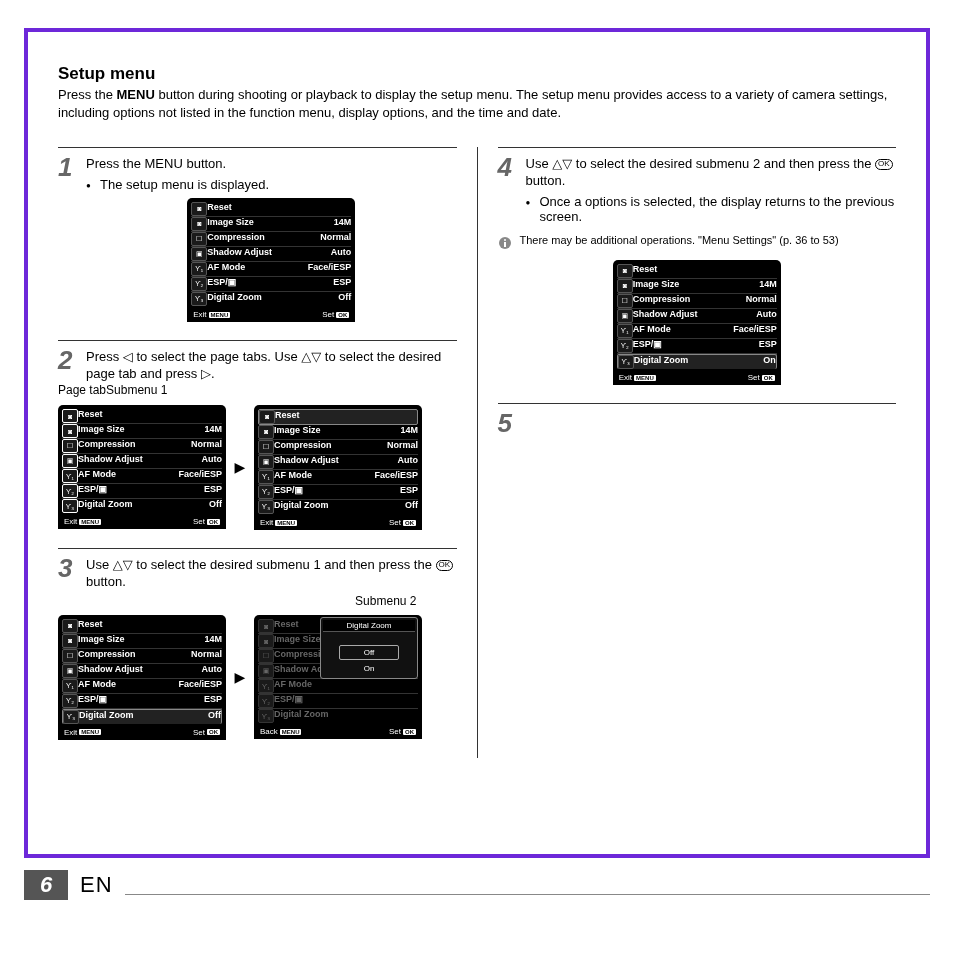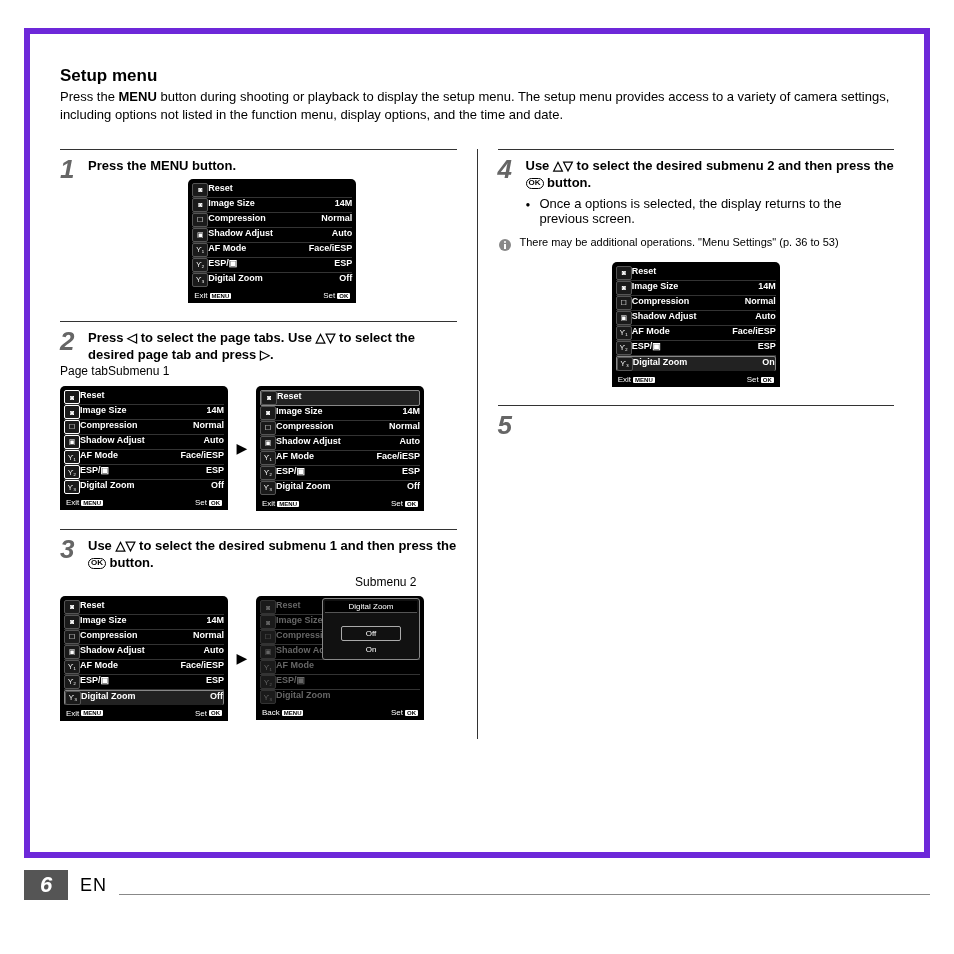--- a/index.html
+++ b/index.html
@@ -4,21 +4,21 @@
 <style>
   body {
     margin: 0;
     padding: 0;
     background: #fff;
     font-family: Arial, Helvetica, sans-serif;
     color: #000;
     width: 954px;
   }
   .page {
-    border: 6px solid #6d28d9;
+    border: 4px solid #6d28d9;
     margin: 28px 24px 12px 24px;
     padding: 32px 30px 26px 30px;
     box-sizing: border-box;
     min-height: 830px;
     position: relative;
   }
   .page-title {
     font-weight: bold;
     font-size: 17px;
     margin-bottom: 2px;
@@ -51,21 +51,21 @@
     font-size: 26px;
     color: #666;
     width: 28px;
     flex: none;
     line-height: 1;
     margin-top: -2px;
   }
   .step-body { flex: 1; }
   .step-head {
     font-size: 13px;
-    font-weight: bold;
+    font-weight: normal;
     line-height: 1.3;
   }
   .bullet {
     font-size: 13px;
     margin: 4px 0 6px 0;
     padding-left: 14px;
     position: relative;
   }
   .bullet::before {
     content: "●";
@@ -205,21 +205,21 @@
     background: #555;
     color: #fff;
     font-style: italic;
     font-weight: bold;
     font-size: 22px;
     width: 44px;
     text-align: center;
     padding: 2px 0;
   }
   .pg-footer .lang {
-    font-size: 18px;
+    font-size: 22px;
     letter-spacing: 1px;
   }
   .pg-rule {
     flex: 1;
     border-top: 1px solid #888;
     height: 0;
     margin-top: 18px;
   }
   .pair-top { display: flex; justify-content: flex-start; }
 </style>
@@ -236,20 +236,21 @@
 
     <div class="col col-left">
 
       <div class="step rule-above">
         <div class="step-row">
           <div class="step-num">1</div>
           <div class="step-body">
             <div class="step-head">
               <span>Press the </span><span>MENU</span><span> button.</span>
             </div>
+            <div class="bullet">The setup menu is displayed.</div>
             <div style="display:flex;justify-content:center;margin-top:4px;">
 
               <div class="menu">
                 <div class="menu-body">
                   <div class="menu-row">
                       <span class="m-icon">◙</span>
                       <span class="m-label">Reset</span>
                       <span class="m-val"></span>
                     </div>
                   <div class="menu-row">

